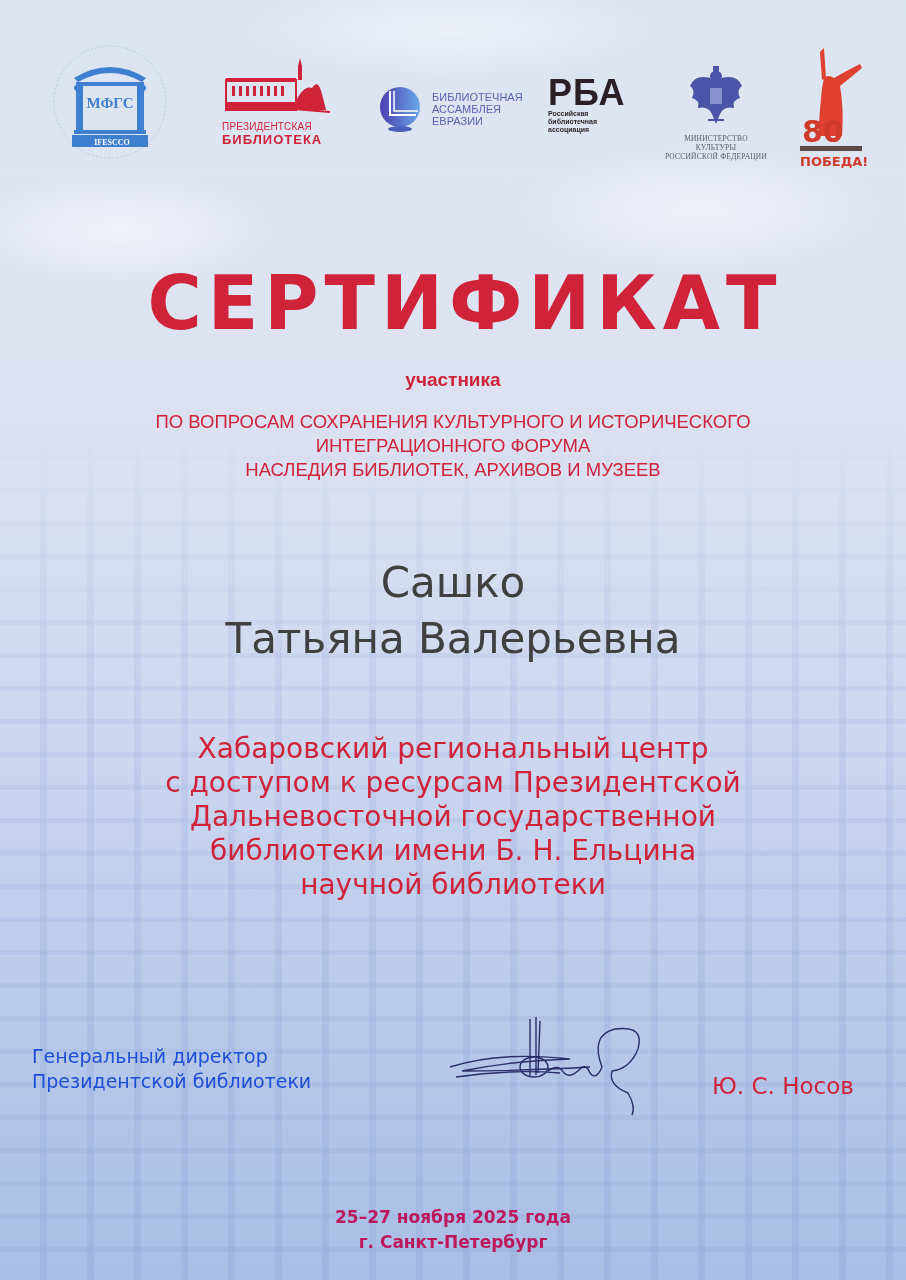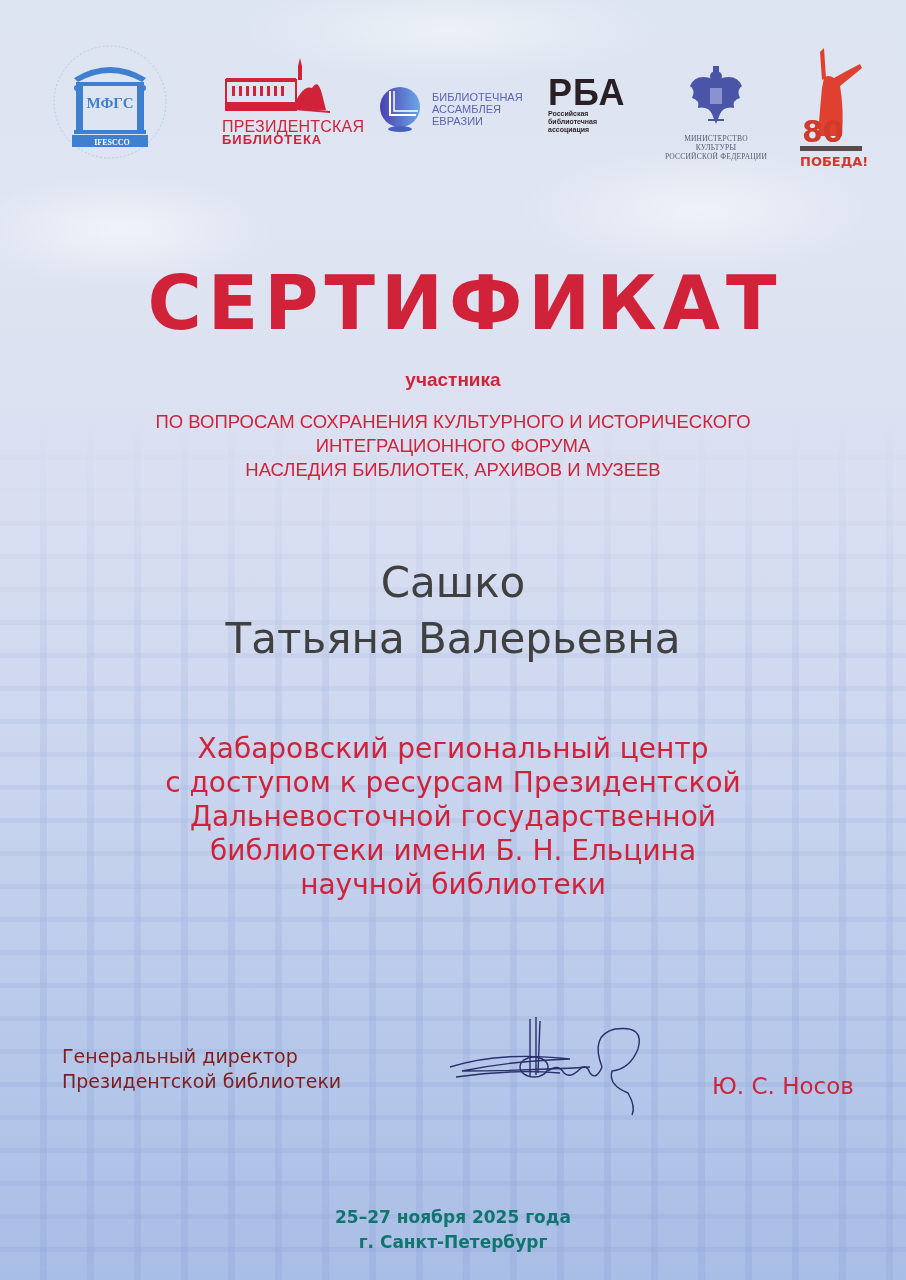--- a/index.html
+++ b/index.html
@@ -25,21 +25,21 @@
         radial-gradient(ellipse 260px 90px at 700px 210px, rgba(255,255,255,0.5), rgba(255,255,255,0) 70%),
         radial-gradient(ellipse 300px 70px at 450px 30px, rgba(255,255,255,0.45), rgba(255,255,255,0) 70%);
     }
     .content { position: absolute; left: 0; top: 0; width: 906px; height: 1280px; }
 
     
     .logos { position: absolute; top: 40px; left: 0; width: 906px; height: 140px; }
     .logo { position: absolute; }
     .logo-mfgs { left: 44px; top: 44px; width: 140px; height: 120px; }
     .logo-prezlib { left: 222px; top: 58px; width: 110px; height: 100px; }
-    .prezlib-t1 { font-size: 16px; color: #d0233a; letter-spacing: 0.2px; line-height: 13px; margin-top: 2px; }
+    .prezlib-t1 { font-size: 10px; color: #d0233a; letter-spacing: 0.2px; line-height: 13px; margin-top: 2px; }
     .prezlib-t2 { font-size: 13px; font-weight: bold; color: #d0233a; letter-spacing: 1px; line-height: 14px; }
     .logo-assembly { left: 376px; top: 84px; width: 160px; height: 50px; display: flex; align-items: center; }
     .assembly-text { margin-left: 8px; font-size: 11px; line-height: 12px; color: #5a63b6; }
     .logo-rba { left: 548px; top: 76px; width: 100px; height: 70px; }
     .rba-big { font-size: 36px; font-weight: bold; color: #2a1f24; line-height: 34px; letter-spacing: 1px; }
     .rba-small { font-size: 7px; font-weight: bold; color: #2a1f24; line-height: 8px; }
     .logo-mincult { left: 664px; top: 64px; width: 104px; height: 90px; text-align: center; }
     .mincult-text { font-family: "Liberation Serif", serif; font-size: 7.5px; line-height: 9px; color: #555a70; letter-spacing: 0.2px; margin-top: 2px; }
     .logo-pobeda { left: 798px; top: 48px; width: 70px; height: 125px; text-align: right; }
 
@@ -48,25 +48,25 @@
       font-family: "DejaVu Sans", sans-serif; font-weight: bold;
       font-size: 74px; letter-spacing: 6px; color: #d0233a; line-height: 90px;
     }
     .sub1 { position: absolute; top: 369px; left: 0; width: 906px; text-align: center; font-size: 19px; font-weight: bold; color: #d0233a; }
     .forum { position: absolute; top: 410px; left: 0; width: 906px; text-align: center; font-size: 18.5px; line-height: 24px; color: #d0233a; font-weight: normal; }
     .forum div { white-space: nowrap; }
 
     .name { position: absolute; top: 555px; left: 0; width: 906px; text-align: center; font-size: 42px; line-height: 56px; color: #404040; font-family: "DejaVu Sans", sans-serif; }
     .org { position: absolute; top: 732px; left: 0; width: 906px; text-align: center; font-size: 28px; line-height: 34px; color: #d0233a; font-family: "DejaVu Sans", sans-serif; }
 
-    .signer-title { position: absolute; top: 1044px; left: 62px; font-size: 19px; line-height: 25px; color: #7f1d1d; font-family: "DejaVu Sans", sans-serif; }
+    .signer-title { position: absolute; top: 1044px; left: 32px; font-size: 19px; line-height: 25px; color: #1d4ed8; font-family: "DejaVu Sans", sans-serif; }
     .signature { position: absolute; left: 440px; top: 1015px; width: 230px; height: 105px; }
     .signer-name { position: absolute; top: 1073px; left: 712px; font-size: 23px; color: #d0233a; font-family: "DejaVu Sans", sans-serif; }
 
-    .date { position: absolute; top: 1205px; left: 0; width: 906px; text-align: center; font-size: 17px; line-height: 25px; color: #0f766e; font-family: "DejaVu Sans", sans-serif; font-weight: bold; }
+    .date { position: absolute; top: 1205px; left: 0; width: 906px; text-align: center; font-size: 17px; line-height: 25px; color: #be185d; font-family: "DejaVu Sans", sans-serif; font-weight: bold; }
   </style>
 </head>
 <body>
 
 <div class="clouds"></div>
 <div class="bg-grid"></div>
 
 <div class="content">
 
   <div class="logos"></div>

